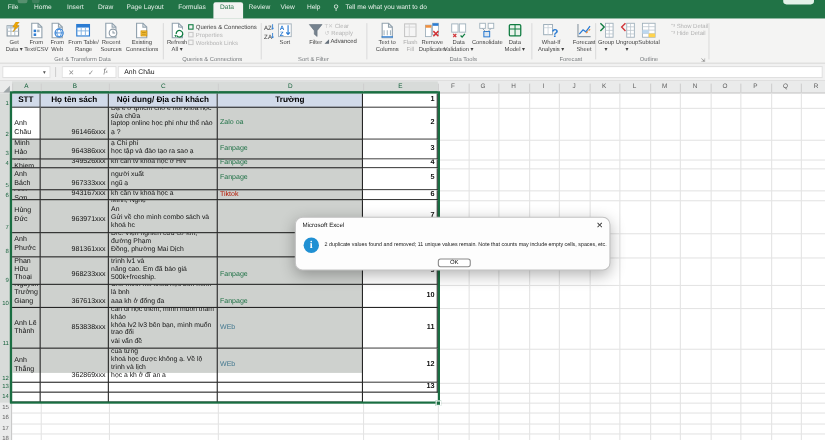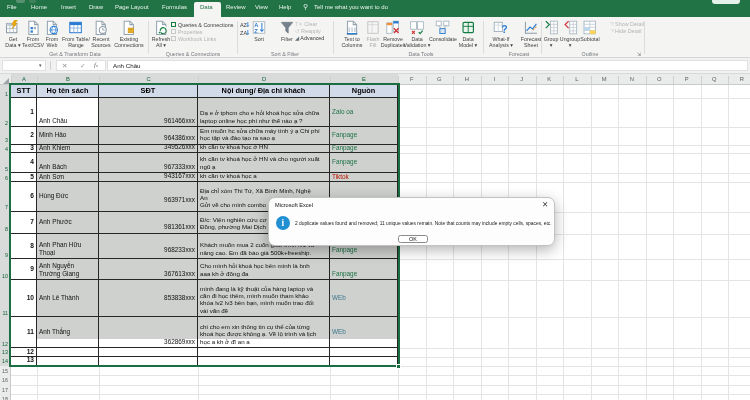--- a/index.html
+++ b/index.html
@@ -318,23 +318,22 @@
 <div class="a grid-v" style="left:728px;top:85px;height:315px"></div>
 <div class="a grid-v" style="left:37px;top:365.5px;height:34.5px"></div>
 <div class="a grid-v" style="left:99px;top:365.5px;height:34.5px"></div>
 <div class="a grid-v" style="left:198px;top:365.5px;height:34.5px"></div>
 <div class="a grid-v" style="left:330px;top:365.5px;height:34.5px"></div>
 <div class="a grid-v" style="left:398px;top:365.5px;height:34.5px"></div>
 
 <div class="a" id="tbl">
 <div class="hd">STT</div>
 <div class="hd">Họ tên sách</div>
-<div class="hd">SĐT</div>
 <div class="hd">Nội dung/ Địa chỉ khách</div>
-<div class="hd">Nguồn</div>
+<div class="hd">Trường</div>
 <div class="num">
         <span>1</span>
       </div>
 <div class="nm w">
         <span>Anh Châu</span>
       </div>
 <div class="ph">
         <span>961466xxx</span>
       </div>
 <div>

